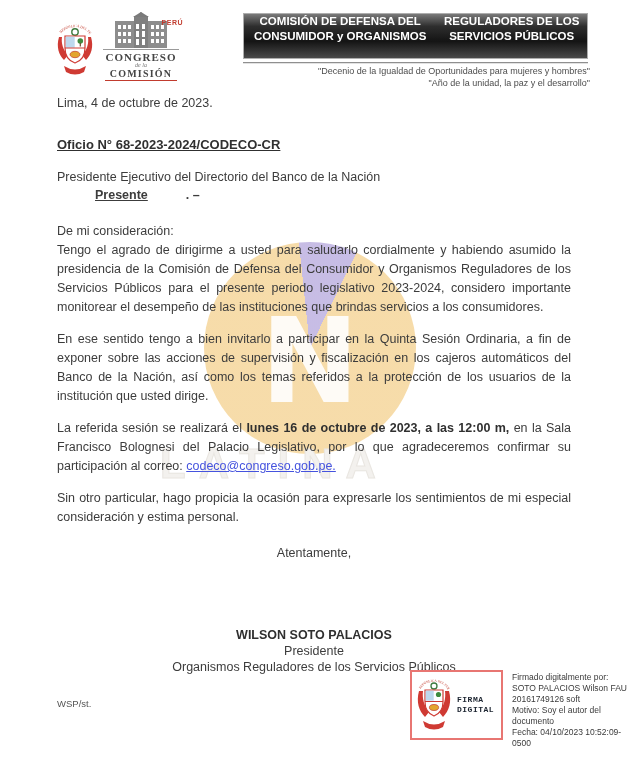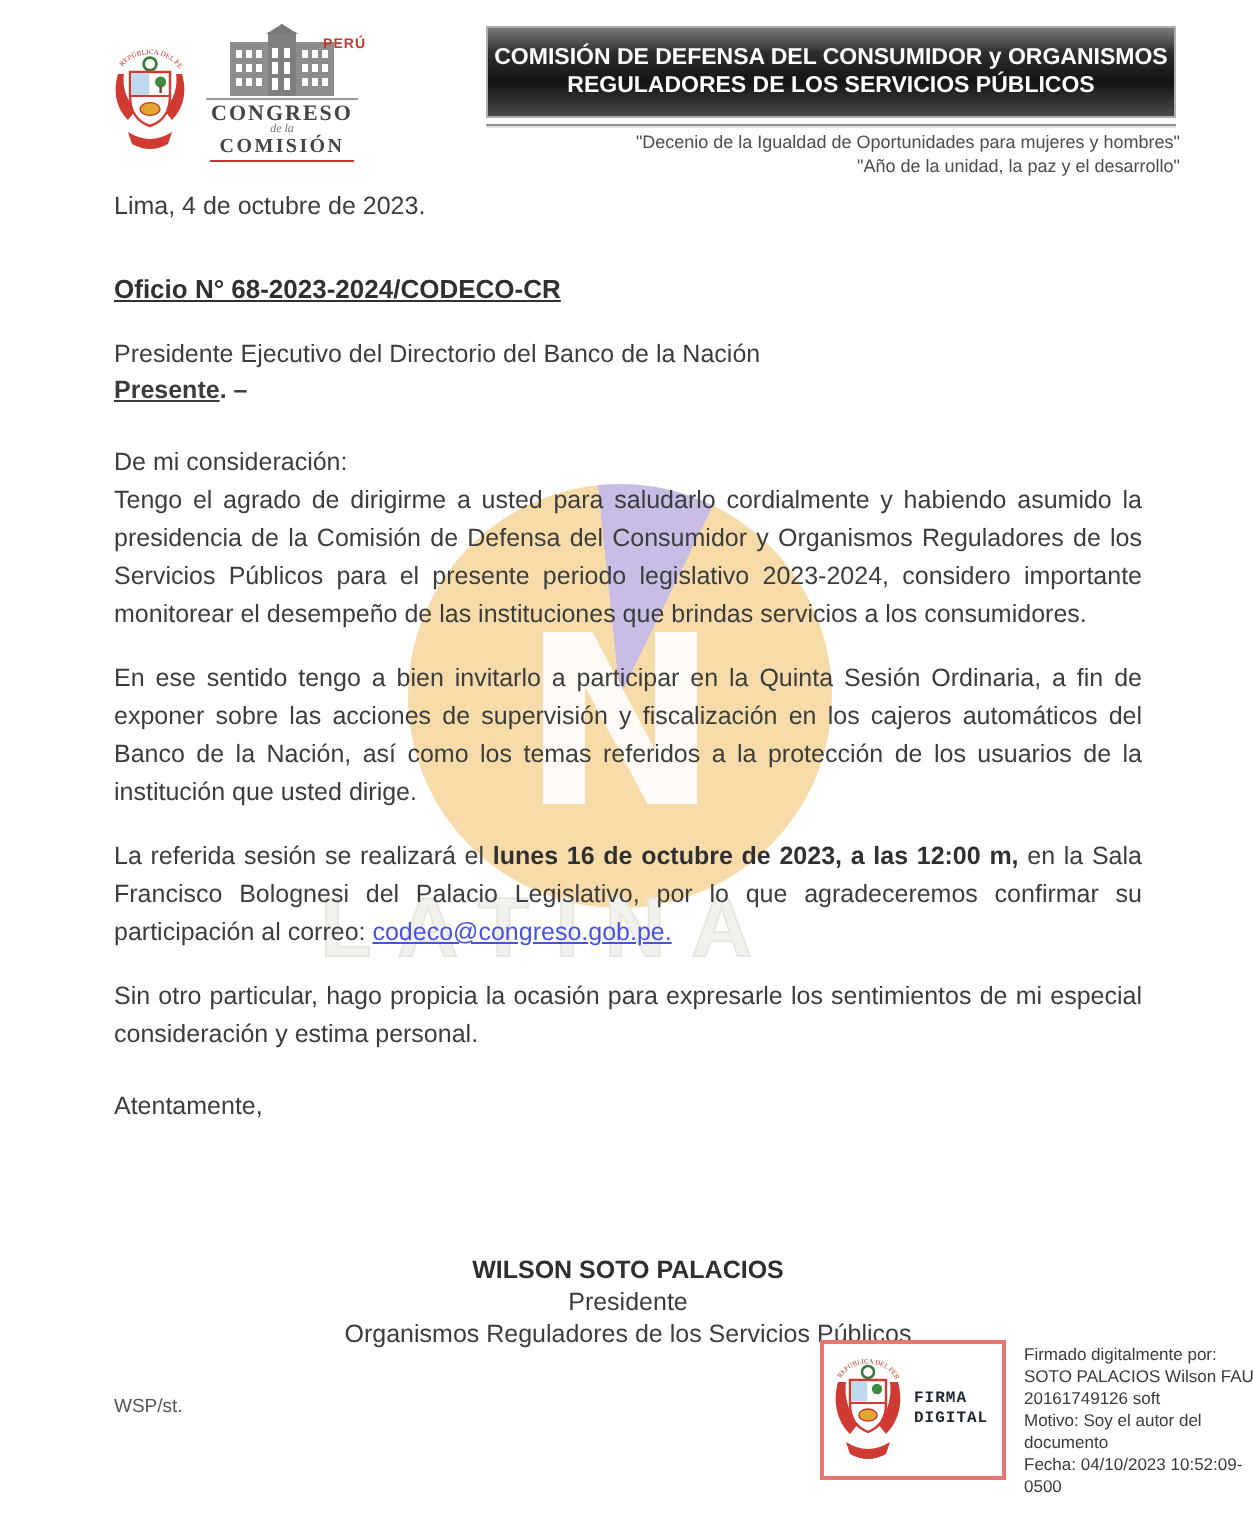--- a/index.html
+++ b/index.html
@@ -24,37 +24,37 @@
   .congreso .building { display:block; margin:0 auto; }
   .congreso .topline { border-top:1px solid #9a9a9a; margin:1px 2px 1px 2px; }
   .congreso .l1 { font-family:"Liberation Serif", serif; font-size:11px; letter-spacing:1px; color:#454545; font-weight:600; }
   .congreso .l2 { font-family:"Liberation Serif", serif; font-style:italic; font-size:6px; color:#777; line-height:5px; }
   .congreso .l3 { font-family:"Liberation Serif", serif; font-size:10px; letter-spacing:1.2px; color:#454545; font-weight:600; }
   .congreso .redline { border-top:1.5px solid #c13b2e; margin:1px 4px 0 4px; }
 
   .banner { position:absolute; left:243px; top:13px; width:345px; height:46px;
     background:linear-gradient(180deg,#7a7a7a 0%, #2e2e2e 28%, #141414 62%, #4a4a4a 100%);
     border:1px solid #aeaeae; color:#ffffff; font-weight:bold; font-size:11.5px; line-height:14.5px;
-    text-align:center; display:flex; flex-direction:column; justify-content:center; }
+    text-align:center; display:flex; flex-direction:row; justify-content:center; }
   .banner-divider { position:absolute; left:243px; top:62px; width:345px; border-top:1px solid #8f8f8f; border-bottom:1px solid #e2e2e2; }
   .quotes { position:absolute; right:37px; top:66px; text-align:right; font-size:9px; line-height:11.5px; color:#4d4d4d; }
 
   
   .letter { position:absolute; left:57px; top:94px; width:514px; font-size:12.5px; line-height:19px; color:#3c3c3c; }
   .l-ref { margin-top:22px; font-size:13px; font-weight:bold; color:#303030; text-decoration:underline; }
   .l-addr { margin-top:14px; line-height:18px; }
   .l-addr .name { font-weight:bold; color:#303030; }
-  .l-addr .presente b { text-decoration:underline; }
+  .l-addr .presente b { text-decoration:underline;margin-left:38px; }
   .l-greet { margin-top:18px; }
   .para { text-align:justify; }
   .p1 { margin-top:0; }
   .p2 { margin-top:13px; }
   .p3 { margin-top:13px; }
   .p4 { margin-top:13px; }
-  .l-close { margin-top:17px; }
+  .l-close { margin-top:17px;text-align:center; }
   .para b { color:#303030; }
   a.mail-link { color:#4553de; text-decoration:underline; }
 
   
   .signature { position:absolute; left:57px; top:627px; width:514px; text-align:center; font-size:12.5px; line-height:16px; }
   .signature .sig-name { font-weight:bold; color:#2f2f2f; }
 
   
   .stamp { position:absolute; left:410px; top:670px; width:93px; height:70px; background:#ffffff;
     border:2px solid #e87672; display:flex; align-items:center; gap:3px; padding:2px; z-index:2; }

